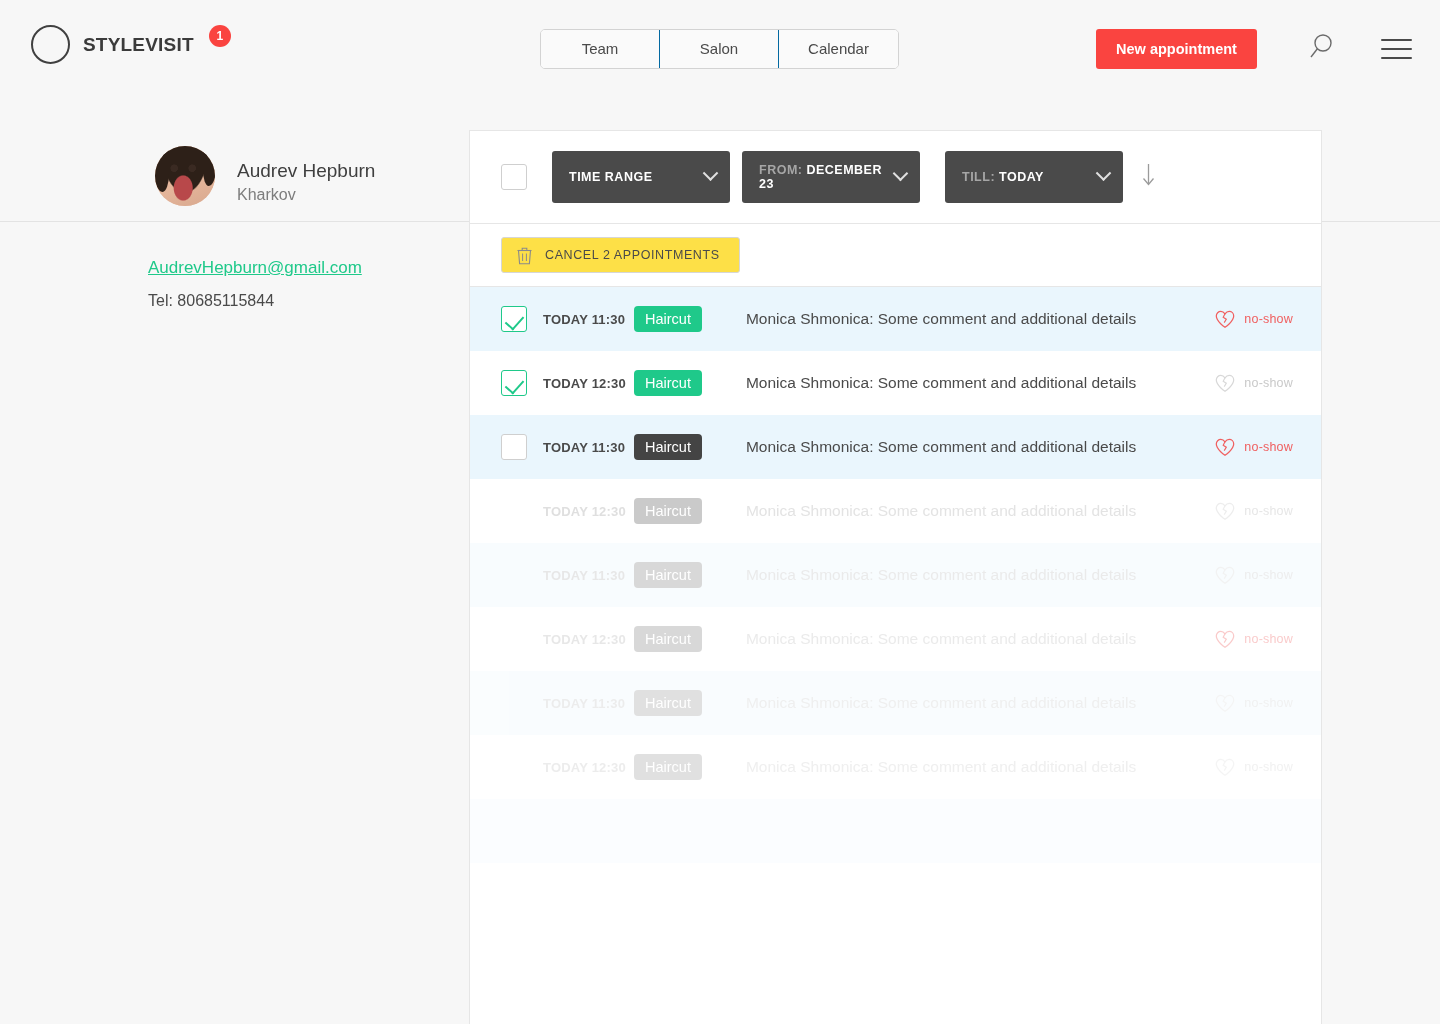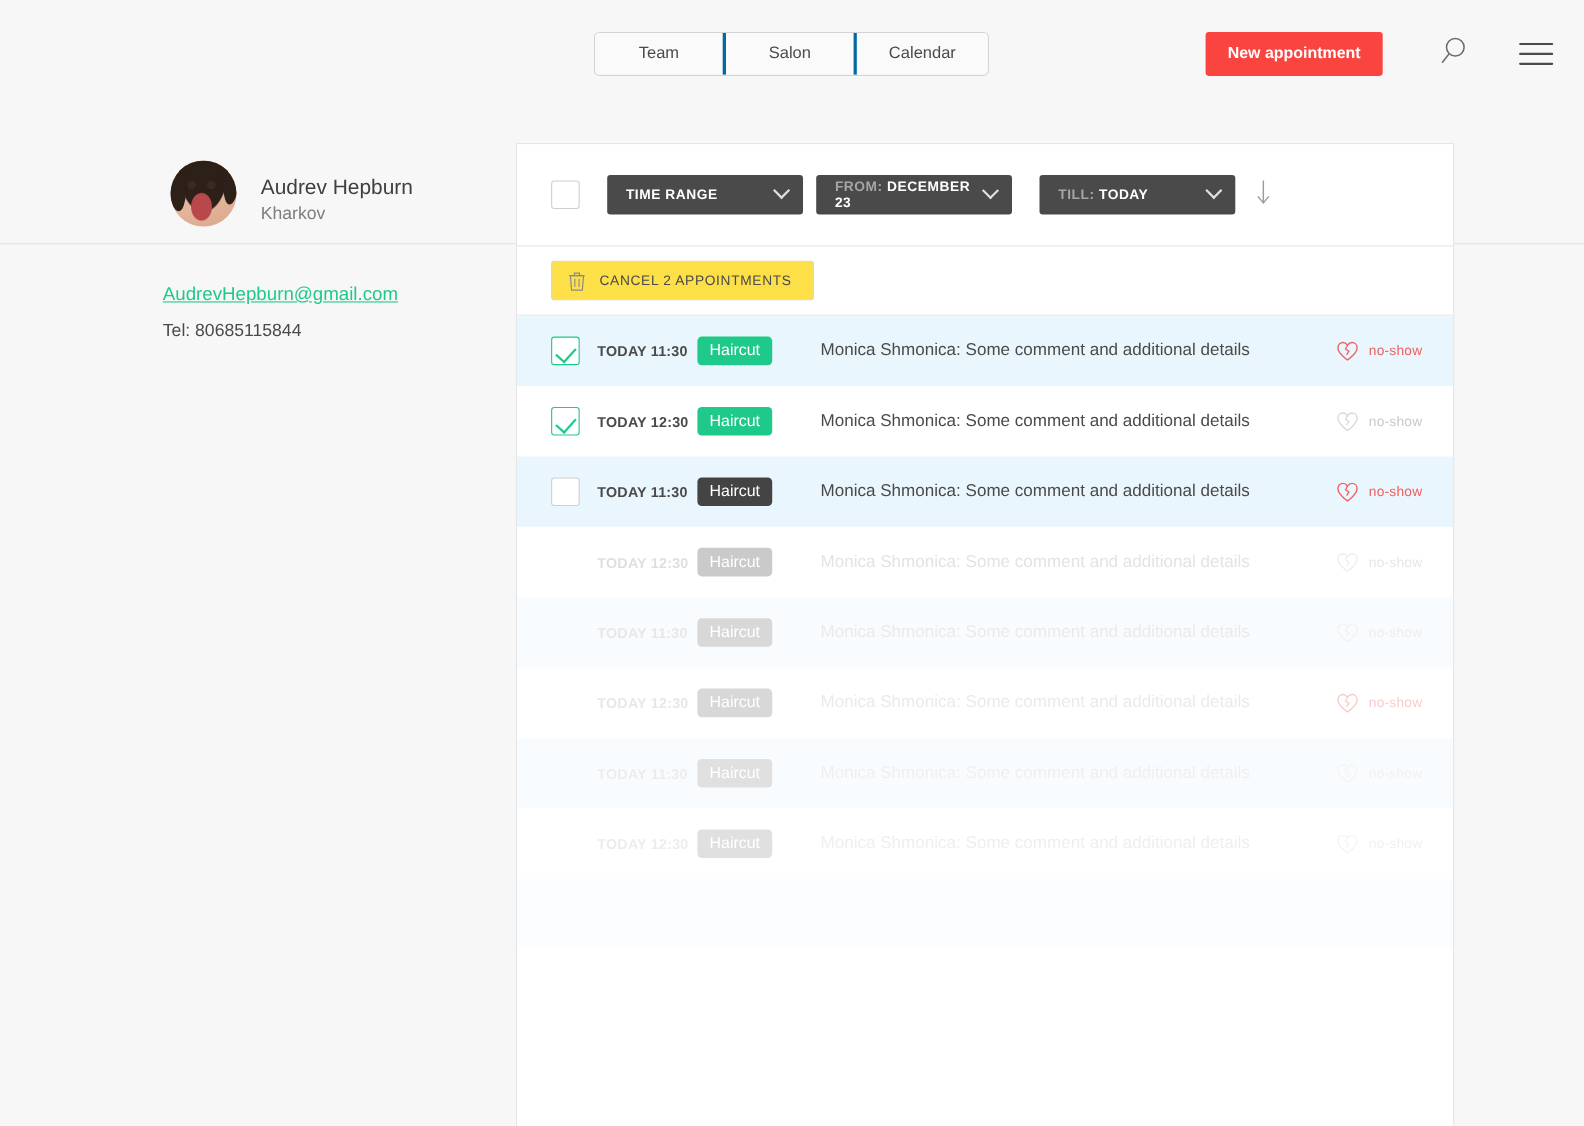--- a/index.html
+++ b/index.html
@@ -38,21 +38,21 @@
   .tabs {
     position: absolute; left: 540px; top: 29px;
     display: flex;
     border: 1px solid #d3d3d3; border-radius: 5px;
     background: #fafafa; overflow: hidden;
   }
   .tab {
     height: 38px; line-height: 38px;
     padding: 0 20px; min-width: 119px; text-align: center;
     font-size: 15px; color: #4a4a4a;
-    border-right: 3px solid #0369a1;
+    border-right: 1px solid #0369a1;
     background: #fafafa; cursor: pointer;
   }
   .tab:last-child { border-right: none; }
 
   .new-appt {
     position: absolute; left: 1096px; top: 29px;
     width: 161px; height: 40px;
     background: #fa4440; color: #ffffff;
     border: none; border-radius: 3px;
     font-size: 14.5px; font-weight: bold;
@@ -128,21 +128,21 @@
     cursor: pointer; position: relative;
   }
   .cb.checked { border-color: #1fc98a; }
   .cb.checked::after {
     content: ""; position: absolute;
     left: 7px; top: 5px; width: 9px; height: 15px;
     border: solid #1fc98a; border-width: 0 2.6px 2.6px 0;
     transform: rotate(42deg);
   }
   .select {
-    height: 36px; margin-left: 25px;
+    height: 52px; margin-left: 25px;
     background: #4a4a4a; border-radius: 3px;
     display: flex; align-items: center; justify-content: space-between;
     padding: 0 14px 0 17px; color: #fff;
     font-size: 12.5px; font-weight: bold; letter-spacing: .5px;
     cursor: pointer;
   }
   .select.w1 { width: 178px; }
   .select.w2 { width: 178px; margin-left: 12px; }
   .select.w3 { width: 178px; }
   .select .pre { color: #a6a6a6; font-weight: bold; }
@@ -200,20 +200,25 @@
   .row.f2 { opacity: .45; }
   .row.f3 { opacity: .33; }
   .row.f4 { opacity: .26; }
   .row.f5 { opacity: .20; }
 </style>
 </head>
 <body>
 
 <div class="header">
 
+  <div class="brand">
+    <div class="brand-circle"></div>
+    <div class="brand-name">STYLEVISIT</div>
+    <div class="brand-badge">1</div>
+  </div>
 
   <div class="tabs">
     <div class="tab">Team</div>
     <div class="tab">Salon</div>
     <div class="tab">Calendar</div>
   </div>
 
   <button class="new-appt">New appointment</button>
 
   <div class="search-icon">

